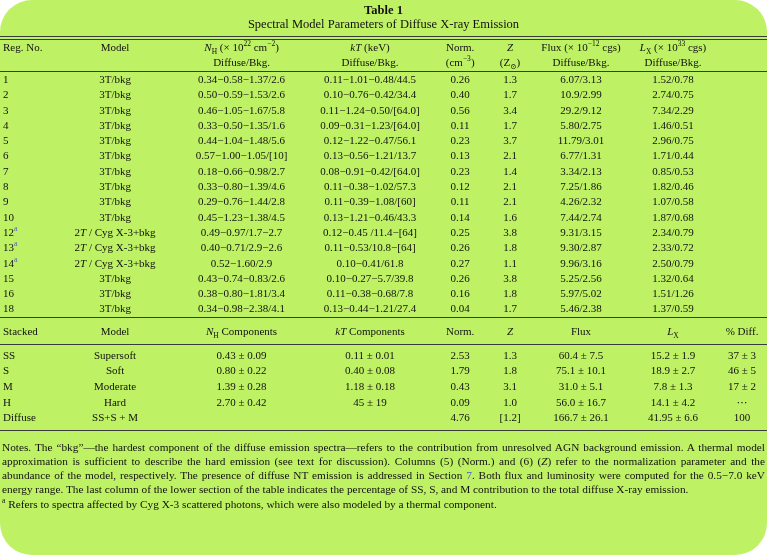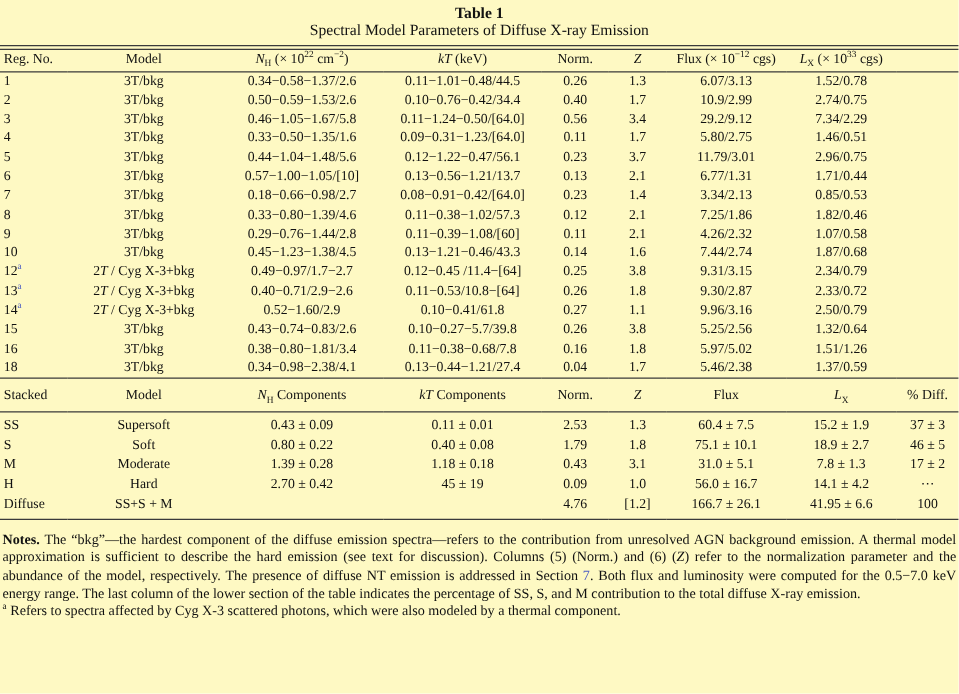--- a/index.html
+++ b/index.html
@@ -1,19 +1,20 @@
 <!DOCTYPE html>
 <html><head>
 <meta charset="utf-8">
 <style>
   html,body { margin:0; padding:0; background:#ffffff; }
   .page {
     position:relative; width:767px; height:555px; overflow:hidden;
-    background:#fef9c3; color:#111;
+    background:#bef264; color:#111;
     font-family:"Liberation Serif","DejaVu Serif",serif;
+    border-radius:32px;
   }
   .title   { text-align:center; font-weight:bold; font-size:12.5px; padding-top:3px; line-height:14px; }
   .subtitle{ text-align:center; font-size:12.5px; line-height:15px; }
   .rule-double { height:2px; border-top:1px solid #3a3a3a; border-bottom:1px solid #3a3a3a; margin-top:4px; }
   table { width:100%; border-collapse:collapse; table-layout:fixed; font-size:11px; }
   td { text-align:center; padding:0; white-space:nowrap; }
   td:first-child { text-align:left; padding-left:3px; }
   thead { border-bottom:1px solid #3a3a3a; }
   .top-table thead td { line-height:13.5px; padding-top:1px; }
   .top-table thead tr:last-child td { padding-bottom:2px; }
@@ -21,21 +22,21 @@
   .top-table { border-bottom:1px solid #3a3a3a; }
   .stacked-table thead td { padding-top:7px; padding-bottom:6px; line-height:13px; }
   .stacked-table tbody td { line-height:15.6px; height:15.6px; }
   .stacked-table tbody tr:first-child td { padding-top:3px; }
   .stacked-table { border-bottom:1px solid #3a3a3a; }
   .stacked-table tbody tr:last-child td { padding-bottom:4px; }
   sup { font-size:7.5px; line-height:0; vertical-align:super; }
   sub { font-size:7.5px; line-height:0; vertical-align:sub; }
   .fn, .link { color:#4a5bc4; text-decoration:none; }
   .notes { margin:9px 2px 0 2px; font-size:11.3px; line-height:14.2px; text-align:justify; }
-  .notes .b { font-weight:bold; }
+  .notes .b { font-weight:normal; }
   .footnote { margin:0 2px; font-size:11.3px; line-height:14.5px; }
 </style>
 </head>
 <body>
 
 <div class="page">
 
   <div class="title">Table 1</div>
   <div class="subtitle">Spectral Model Parameters of Diffuse X-ray Emission</div>
   <div class="rule-double"></div>
@@ -55,20 +56,31 @@
     <thead>
       <tr>
           <td>Reg. No.</td>
           <td>Model</td>
           <td><i>N</i><sub>H</sub> (× 10<sup>22</sup> cm<sup>−2</sup>)</td>
           <td><i>kT</i> (keV)</td>
           <td>Norm.</td>
           <td><i>Z</i></td>
           <td>Flux (× 10<sup>−12</sup> cgs)</td>
           <td><i>L</i><sub>X</sub> (× 10<sup>33</sup> cgs)</td>
+          <td></td>
+        </tr>
+      <tr>
+          <td></td>
+          <td></td>
+          <td>Diffuse/Bkg.</td>
+          <td>Diffuse/Bkg.</td>
+          <td>(cm<sup>−3</sup>)</td>
+          <td>(Z<sub>⊙</sub>)</td>
+          <td>Diffuse/Bkg.</td>
+          <td>Diffuse/Bkg.</td>
           <td></td>
         </tr>
     </thead>
     <tbody>
         <tr>
           <td>1</td>
           <td>3T/bkg</td>
           <td>0.34−0.58−1.37/2.6</td>
           <td>0.11−1.01−0.48/44.5</td>
           <td>0.26</td>

